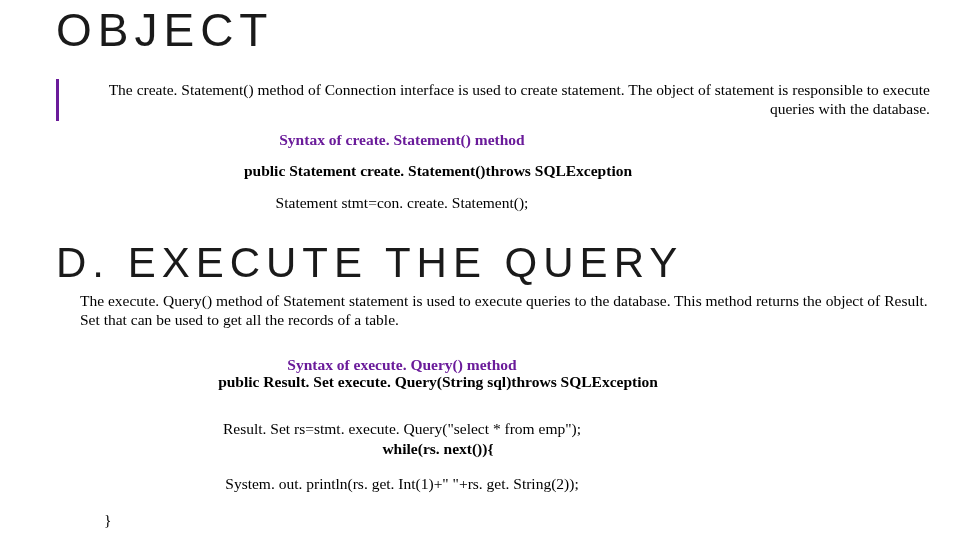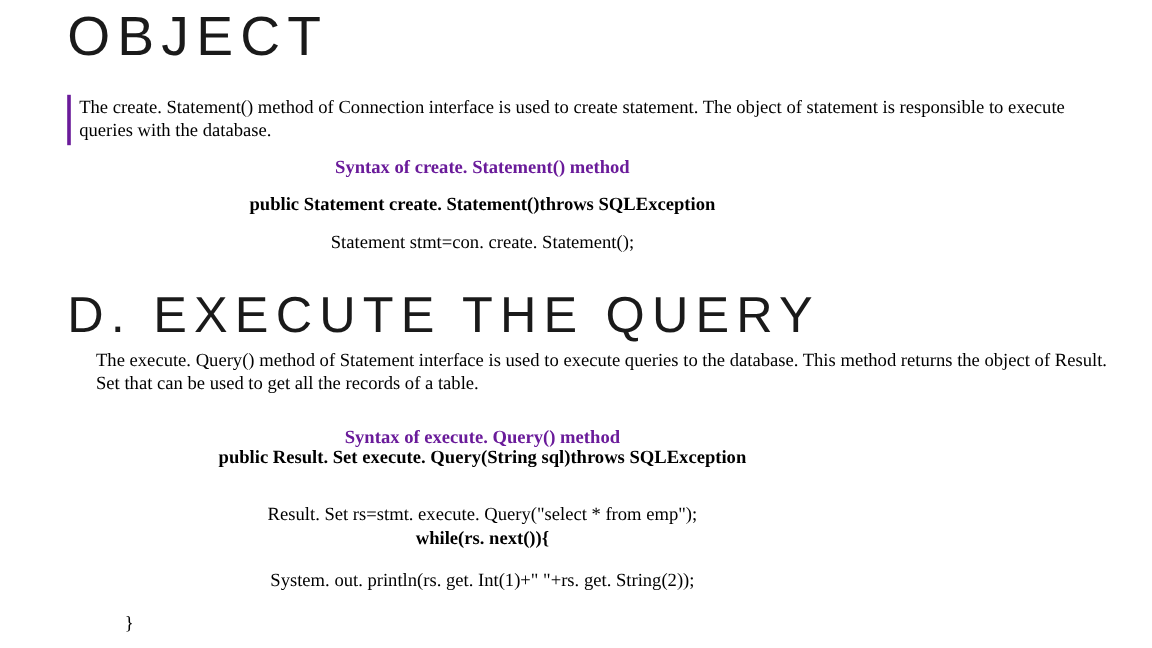--- a/index.html
+++ b/index.html
@@ -40,30 +40,31 @@
     background: #6a1b9a; 
   }
   
   .para-c {
     position: absolute;
     top: 80px;
     left: 66px;
     right: 30px;
     font-size: 15.5px;
     line-height: 1.25;
+    text-align: right;
   }
   .center-block {
     position: absolute;
     left: 0;
     width: 804px;
     text-align: center;
     font-size: 15.5px;
   }
   .purple { color: #6a1b9a; font-weight: bold; }
-  .bold { font-weight: bold; }
+  .bold { font-weight: bold; padding-left: 36px; }
   
   .heading-d {
     position: absolute;
     top: 227px;
     left: 56px;
     font-family: Arial, Helvetica, sans-serif;
     font-weight: 400;
     font-size: 42px;
     letter-spacing: 6px;
     color: #1a1a1a;
@@ -104,21 +105,21 @@
   <div class="accent"></div>
 
   <div class="para-c">The create. Statement() method of Connection interface is used to create statement. The object of statement is responsible to execute queries with the database.</div>
 
   <div class="center-block l1 purple">Syntax of create. Statement() method</div>
   <div class="center-block l2 bold">public Statement create. Statement()throws SQLException</div>
   <div class="center-block l3">Statement stmt=con. create. Statement();</div>
 
   <div class="heading-d">D. EXECUTE THE QUERY</div>
 
-  <div class="para-d">The execute. Query() method of Statement interface is used to execute queries to the database. This method returns the object of Result. Set that can be used to get all the records of a table.</div>
+  <div class="para-d">The execute. Query() method of Statement statement is used to execute queries to the database. This method returns the object of Result. Set that can be used to get all the records of a table.</div>
 
   <div class="center-block l4 purple">Syntax of execute. Query() method</div>
   <div class="center-block l5 bold">public Result. Set execute. Query(String sql)throws SQLException</div>
   <div class="center-block l6">Result. Set rs=stmt. execute. Query("select * from emp");</div>
   <div class="center-block l7 bold">while(rs. next()){</div>
   <div class="center-block l8">System. out. println(rs. get. Int(1)+" "+rs. get. String(2));</div>
 
   <div class="closing-brace">}</div>
 
 </div>

